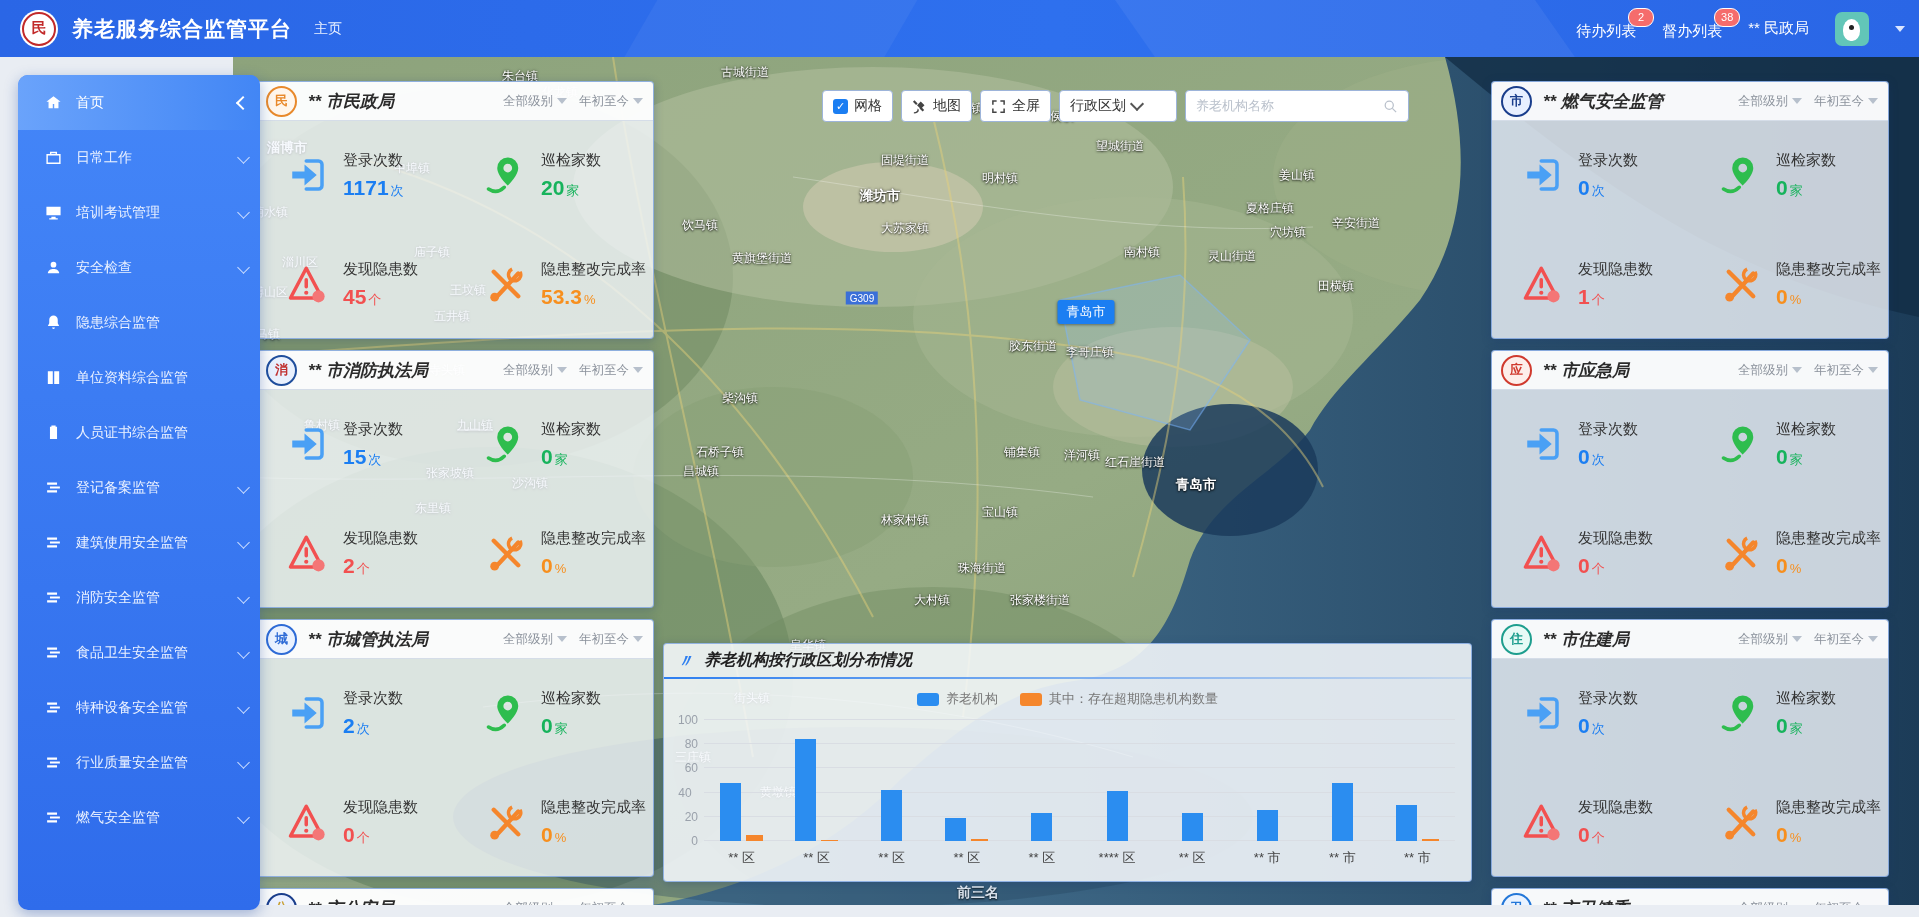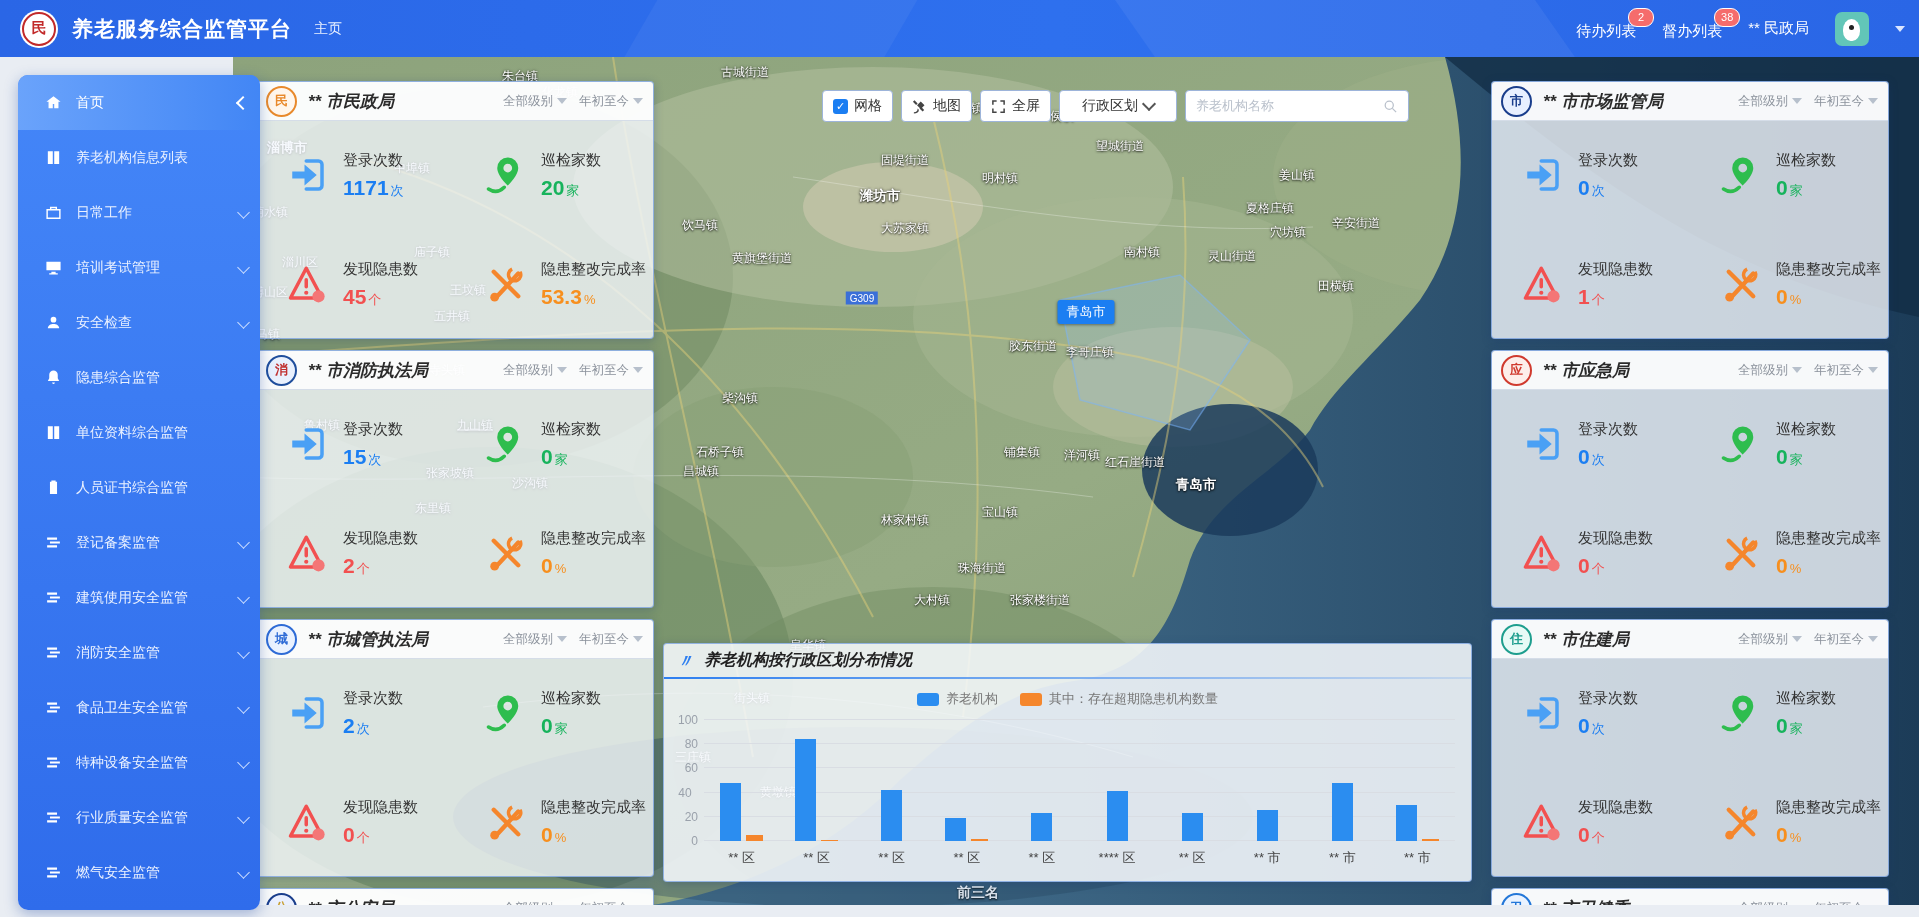--- a/index.html
+++ b/index.html
@@ -43,21 +43,21 @@
   .map-label.road{background:#3a6fd8;color:#fff;padding:1px 4px;border-radius:0;
     font-size:10px;text-shadow:none;}
 
   
   .map-toolbar{position:absolute;left:822px;top:90px;display:flex;gap:8px;z-index:40;}
   .tb-btn{height:30px;background:#fff;border:1px solid #9db4da;border-radius:4px;
     display:flex;align-items:center;gap:6px;padding:0 10px;font-size:14px;color:#333;cursor:pointer;}
   .tb-check{width:15px;height:15px;background:#1b7ef2;border-radius:3px;color:#fff;
     font-size:11px;line-height:15px;text-align:center;}
   .tb-ico{width:15px;height:15px;color:#444;}
-  .tb-select{width:96px;justify-content:center;}
+  .tb-select{width:96px;justify-content:flex-start;}
   .chev{width:8px;height:8px;border-right:2px solid #555;border-bottom:2px solid #555;
     transform:rotate(45deg);margin-top:-4px;}
   .tb-search{width:202px;justify-content:space-between;cursor:text;}
   .tb-search .ph{color:#b9c0cb;font-size:13px;}
   .tb-search svg{color:#b9c0cb;}
 
   
   .sidebar{position:absolute;left:18px;top:75px;width:242px;height:835px;z-index:30;
     background:linear-gradient(180deg,#4486f8 0%,#2f6ceb 100%);border-radius:10px;
     box-shadow:0 4px 14px rgba(30,70,160,.35);overflow:hidden;}
@@ -349,27 +349,20 @@
     <nav id="side-menu">
         <div class="side-item active">
     <svg class="ico">
             <use href="#i-home"></use>
           </svg>
     <span class="lbl">首页</span>
     <span class="sv sv-collapse"></span>
   </div>
         <div class="side-item">
     <svg class="ico">
-            <use href="#i-book"></use>
-          </svg>
-    <span class="lbl">养老机构信息列表</span>
-
-  </div>
-        <div class="side-item">
-    <svg class="ico">
             <use href="#i-box"></use>
           </svg>
     <span class="lbl">日常工作</span>
     <span class="sv sv-chev"></span>
   </div>
         <div class="side-item">
     <svg class="ico">
             <use href="#i-monitor"></use>
           </svg>
     <span class="lbl">培训考试管理</span>
@@ -655,21 +648,21 @@
           <span class="p-period">年初至今</span>
           <span class="tri"></span>
         </div>
       </div>
     </div>
 
   </div>
       <div class="panel slot-r1">
     <div class="panel-hd">
       <div class="p-logo" style="border-color: rgb(26, 62, 140); background: rgb(232, 240, 255); color: rgb(26, 62, 140);">市</div>
-      <div class="p-title">** 市市场监管局</div>
+      <div class="p-title">** 燃气安全监管</div>
       <div class="p-dds">
         <div class="p-dd">
           <span class="p-level">全部级别</span>
           <span class="tri"></span>
         </div>
         <div class="p-dd">
           <span class="p-period">年初至今</span>
           <span class="tri"></span>
         </div>
       </div>

